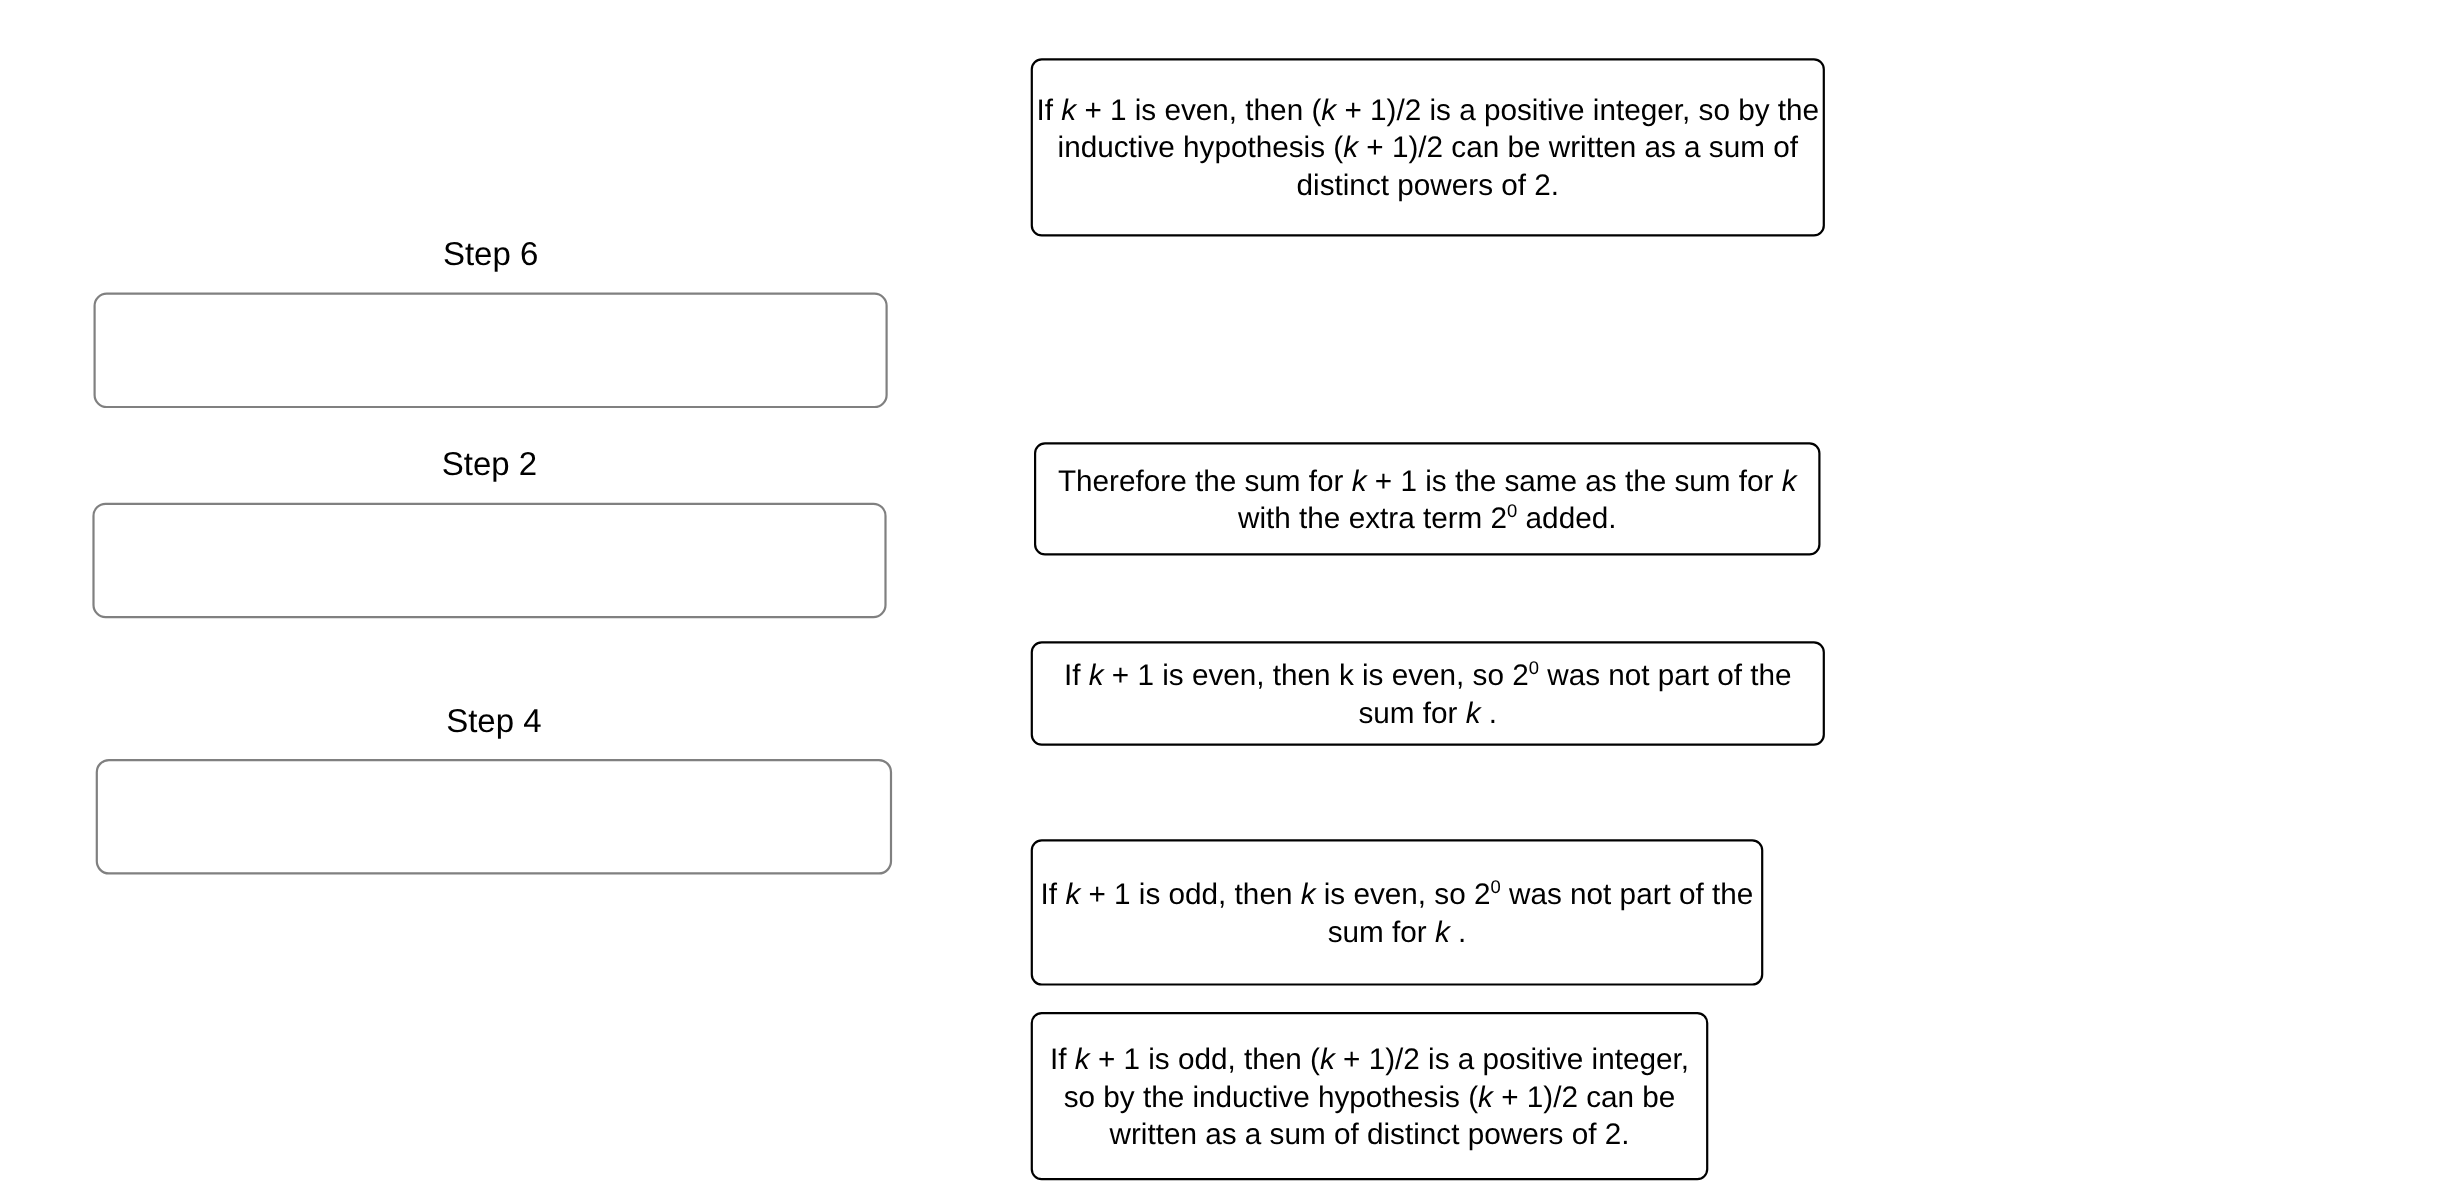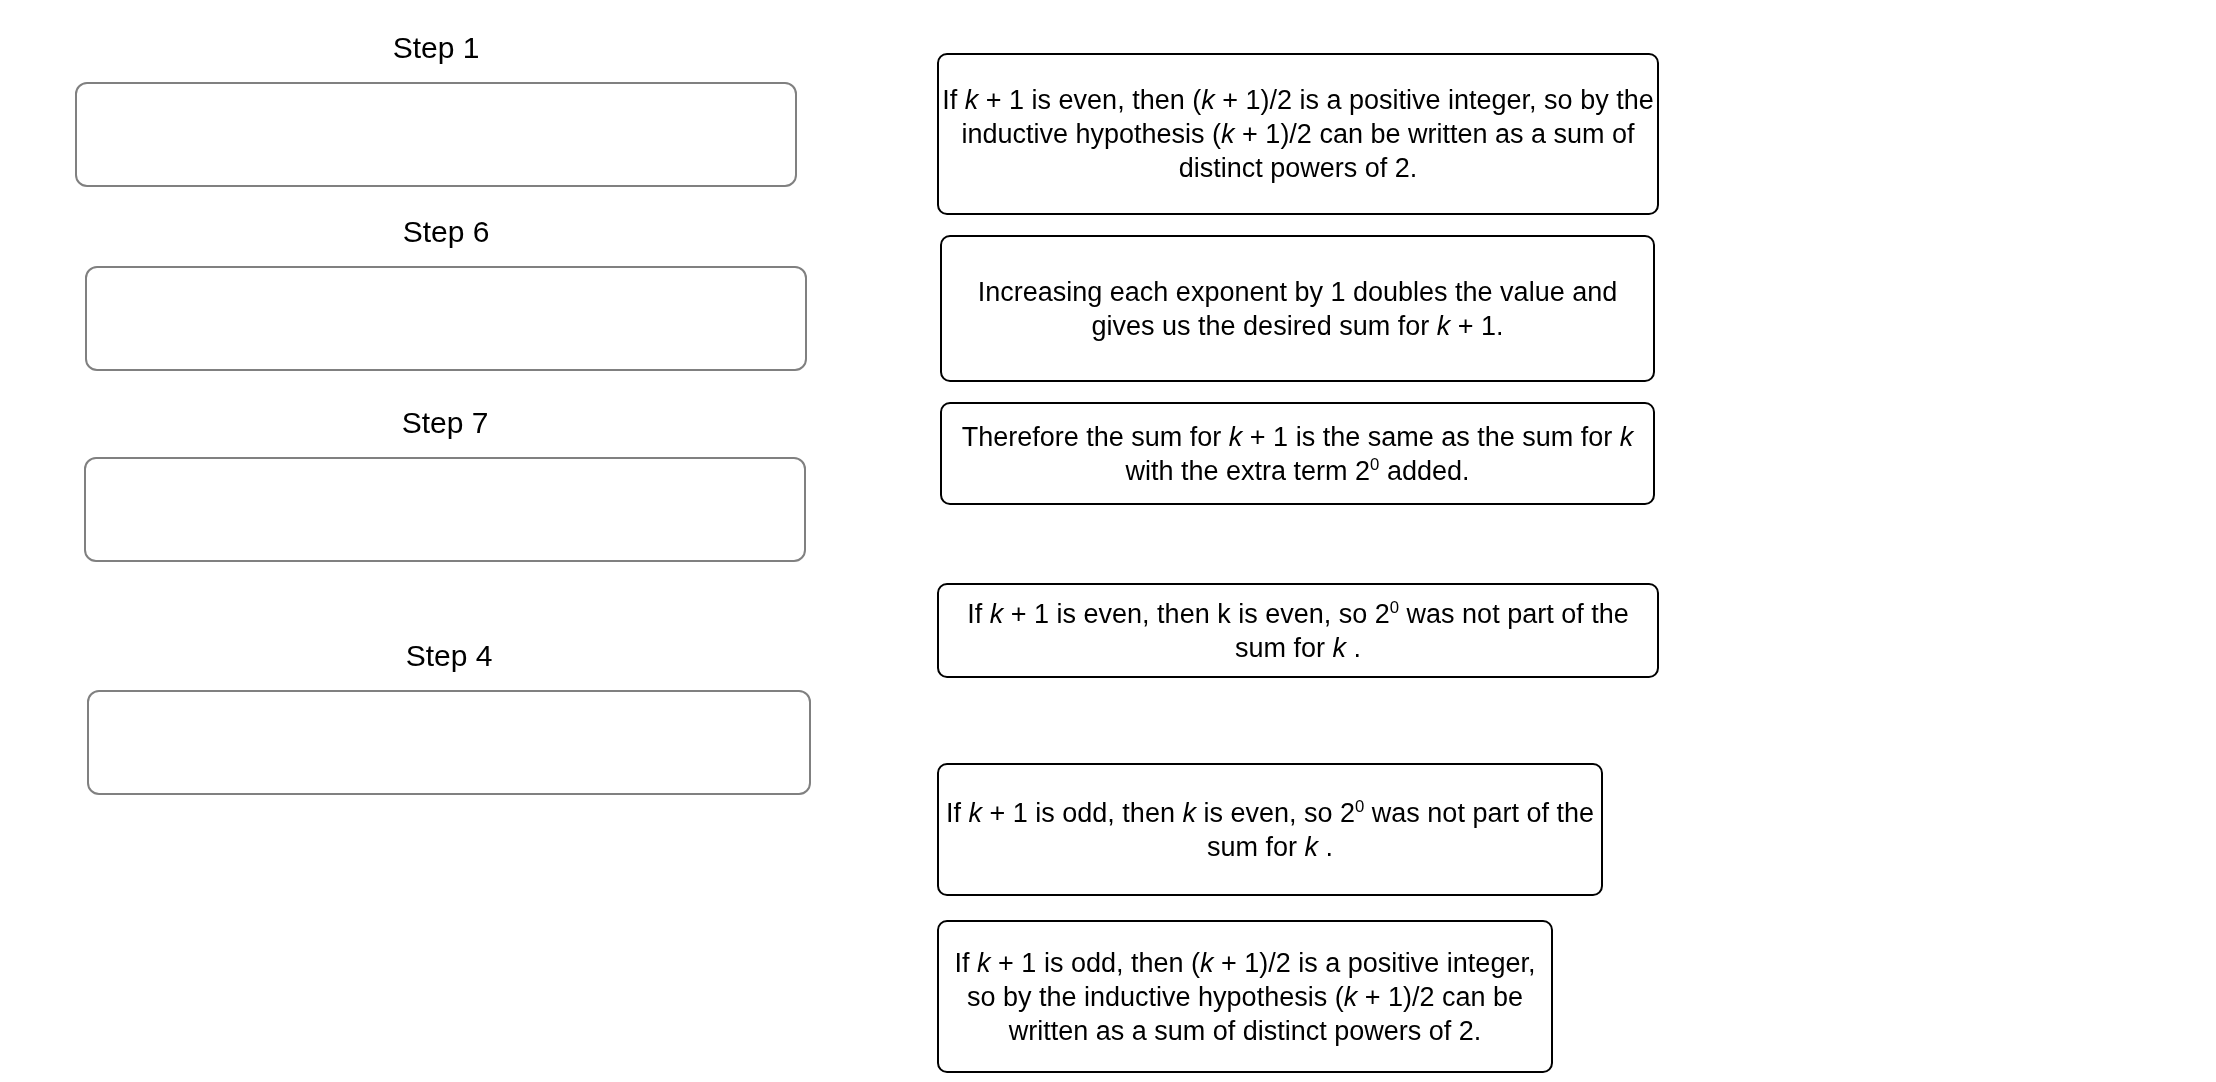--- a/index.html
+++ b/index.html
@@ -92,51 +92,44 @@
   #answer-card-3 { left: 3px;  top: 402px; width: 715px; height: 103px; }
   #answer-card-4 { left: 0px;  top: 583px; width: 722px; height: 95px; }
   #answer-card-5 { left: 0px;  top: 763px; width: 666px; height: 133px; }
   #answer-card-6 { left: 0px;  top: 920px; width: 616px; height: 153px; }
 </style>
 </head>
 <body>
 
 <div id="steps-column">
 
-  <div class="step-block" id="step-block-1">
-    <div class="step-label">Step 1</div>
-    <div class="step-dropzone"></div>
-  </div>
 
   <div class="step-block" id="step-block-2">
     <div class="step-label">Step 6</div>
     <div class="step-dropzone"></div>
   </div>
 
   <div class="step-block" id="step-block-3">
-    <div class="step-label">Step 7</div>
+    <div class="step-label">Step 2</div>
     <div class="step-dropzone"></div>
   </div>
 
   <div class="step-block" id="step-block-4">
     <div class="step-label">Step 4</div>
     <div class="step-dropzone"></div>
   </div>
 
 </div>
 
 <div id="cards-column">
 
   <div class="answer-card" id="answer-card-1">
     <span class="card-text">If <i>k</i> + 1 is even, then (<i>k</i> + 1)/2 is a positive integer, so by the inductive hypothesis (<i>k</i> + 1)/2 can be written as a sum of distinct powers of 2.</span>
   </div>
 
-  <div class="answer-card" id="answer-card-2">
-    <span class="card-text">Increasing each exponent by 1 doubles the value and gives us the desired sum for <i>k</i> + 1.</span>
-  </div>
 
   <div class="answer-card" id="answer-card-3">
     <span class="card-text">Therefore the sum for <i>k</i> + 1 is the same as the sum for <i>k</i> with the extra term 2<sup>0</sup> added.</span>
   </div>
 
   <div class="answer-card" id="answer-card-4">
     <span class="card-text">If <i>k</i> + 1 is even, then k is even, so 2<sup>0</sup> was not part of the sum for <i>k</i> .</span>
   </div>
 
   <div class="answer-card" id="answer-card-5">

